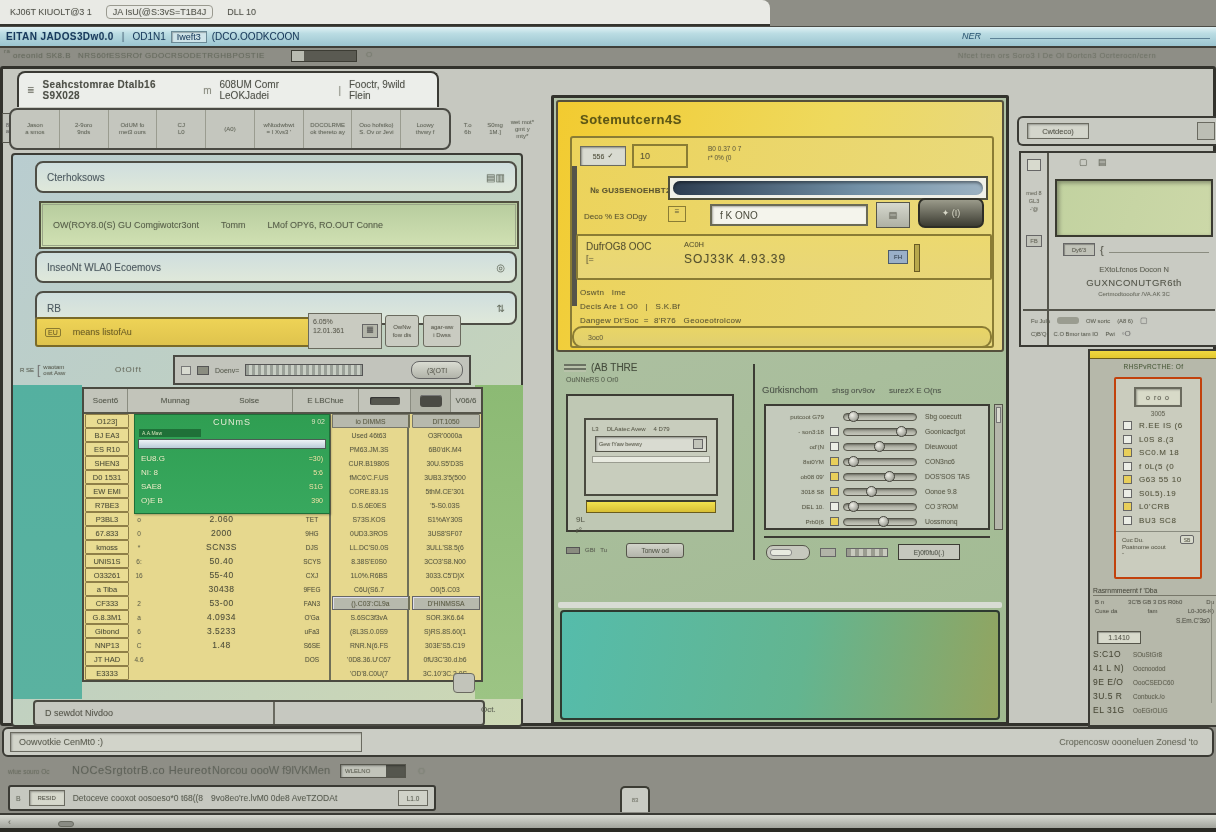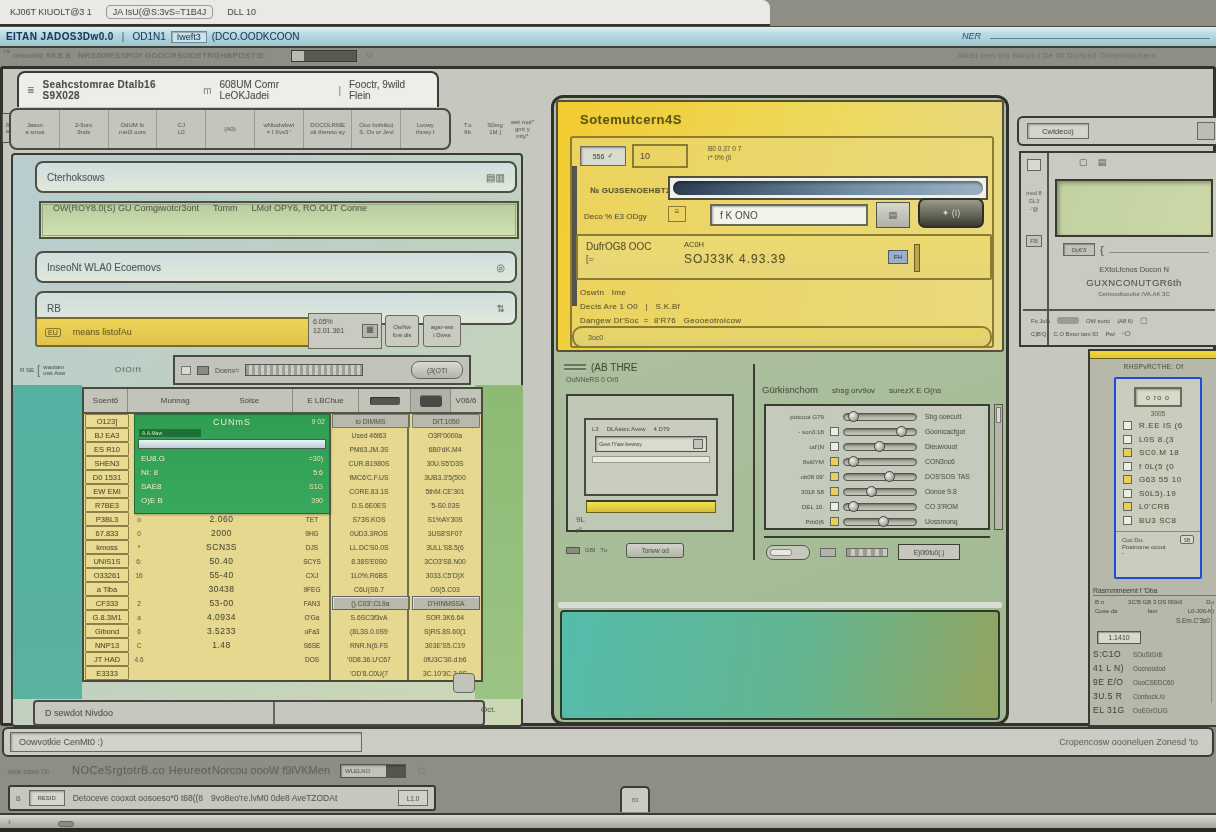--- a/index.html
+++ b/index.html
@@ -32,21 +32,21 @@
 #edgenote{position:absolute;left:-1px;top:44px;width:11px;height:30px;border:1px solid #55554c;background:#c0c2ba;font-size:6px;color:#666;display:flex;flex-direction:column;align-items:center;justify-content:center}
 #toolbar{position:absolute;left:6px;top:39px;width:442px;height:42px;background:#c4c6be;border:2px solid #4a4a44;border-radius:8px;display:flex;align-items:center}
 .titem{flex:1;height:100%;display:flex;flex-direction:column;align-items:center;justify-content:center;border-right:1px solid #9a9c90;font-size:6px;color:#62665a;text-align:center;line-height:7px;cursor:default}
 .titem:last-child{border-right:none}
 #toolbar-extra{position:absolute;left:452px;top:39px;width:80px;height:42px;display:flex;gap:2px}
 #toolbar-extra .titem{border:none;font-size:6px}
 
 #leftpanel{position:absolute;left:8px;top:84px;width:512px;height:574px;background:linear-gradient(135deg,#b9cdd0 0%,#bfd0c2 45%,#cdd8b4 100%);border:2px solid #3c3c36;border-radius:4px}
 .lfield{position:absolute;height:32px;border:2px solid #4e4e46;border-radius:8px;background:linear-gradient(#cfdede,#dfe8da);display:flex;align-items:center;justify-content:space-between;padding:12px 10px;font-size:10px;color:#4c5a62}
 .lfield .fic{font-size:10px;color:#666e60}
-#greenbar{position:absolute;left:26px;top:46px;width:480px;height:38px;border:2px solid #50503f;outline:1px solid #9aa588;outline-offset:-4px;background:linear-gradient(#b7cc9e,#d1e1b3);display:flex;align-items:flex-start;gap:14px;padding:0 12px;font-size:9px;color:#575f49}
+#greenbar{position:absolute;left:26px;top:46px;width:480px;height:48px;border:2px solid #50503f;outline:1px solid #9aa588;outline-offset:-4px;background:linear-gradient(#b7cc9e,#d1e1b3);display:flex;align-items:center;gap:22px;padding:0 12px;font-size:9px;color:#575f49}
 #yellowbar{position:absolute;left:22px;top:162px;width:288px;height:30px;background:linear-gradient(#eed356,#dfc34d);border:2px solid #7a6a28;border-radius:3px;display:flex;align-items:center;gap:12px;padding:0 8px;font-size:9px;color:#6c5d22}
 #yellowbar .ybic{border:1px solid #8a7a30;font-size:7px;padding:0 2px;border-radius:2px}
 #ratebox{position:absolute;left:295px;top:158px;width:74px;height:36px;border:1px solid #6a6a5e;background:#c9cbc1;font-size:7px;color:#5c5c50;padding:3px 4px;line-height:9px}
 #ratebox .ric{position:absolute;right:3px;top:10px;width:16px;height:14px;border:1px solid #666;background:#b5b7ab;font-size:8px;text-align:center;color:#555}
 .minibtn{position:absolute;top:160px;height:32px;border:1px solid #6a6a5e;background:#c9cbc1;font-size:6px;color:#5c5c50;display:flex;flex-direction:column;align-items:center;justify-content:center;line-height:8px;border-radius:3px}
 #minigrp{position:absolute;left:4px;top:202px;width:80px;height:26px;display:flex;align-items:center;font-size:6px;color:#5c6054;gap:3px;padding:0 3px}
 #minigrp .bk{font-size:12px;color:#777}
 #otoift{position:absolute;left:102px;top:210px;font-size:8px;color:#6a6e60;letter-spacing:1px}
 #graybox{position:absolute;left:160px;top:200px;width:298px;height:30px;background:#c2c4bc;border:2px solid #4a4a44;display:flex;align-items:center;gap:6px;padding:0 6px}
 #graybox .gi1{width:10px;height:9px;border:1px solid #777;background:#d8dad0}
@@ -79,21 +79,21 @@
 #greenovl .gright{position:absolute;right:4px;top:3px;font-size:7px;color:#d8e8c0}
 #greenovl .gsub{margin:2px 4px 0;width:62px;height:8px;background:#1f7038;color:#cfe8b8;font-size:5px;line-height:8px;padding-left:3px}
 #greenovl .ginput{margin:2px 3px;height:10px;background:linear-gradient(#eef4f6,#b9ccd8);border:1px solid #4c5c54}
 .grow{display:flex;justify-content:space-between;align-items:center;height:14px;padding:0 6px;font-size:8px}
 .grow .gl{color:#eaf2c8}.grow .gr{color:#f0eaa8;font-size:7px}
 #lstatus{position:absolute;left:20px;top:545px;width:452px;height:26px;background:#c6c8c0;border:2px solid #4a4a42;border-radius:4px;display:flex;align-items:center}
 #lstatus .lsbox{width:240px;height:100%;border-right:2px solid #6a6a60;display:flex;align-items:center;padding-left:10px;font-size:9px;color:#55554a}
 #scrollnub{position:absolute;left:440px;top:518px;width:22px;height:20px;background:#c2c4ba;border:1px solid #6a6a60;border-radius:4px}
 #octtxt{position:absolute;left:478px;top:636px;font-size:8px;color:#5c6054}
 
-#middlepanel{position:absolute;left:548px;top:26px;width:458px;height:630px;background:linear-gradient(160deg,#b2c2a8,#a0ba90);border:3px solid #32322c;border-radius:12px}
+#middlepanel{position:absolute;left:548px;top:26px;width:458px;height:630px;background:linear-gradient(160deg,#b2c2a8,#a0ba90);border:3px solid #32322c;border-radius:2px}
 #ydialog{position:absolute;left:2px;top:2px;width:448px;height:252px;background:linear-gradient(105deg,#f2cb30 0%,#eed95e 55%,#e6d887 100%);border:2px solid #55503c;border-radius:3px}
 #ydialog .dtitle{position:absolute;left:22px;top:10px;font-size:13px;font-weight:bold;color:#5d5714;letter-spacing:.5px}
 #dinner{position:absolute;left:12px;top:34px;width:424px;height:212px;border:2px solid #8a7c34;border-radius:3px;background:linear-gradient(100deg,#ecd35b,#e9da7d)}
 #dinner .chk{position:absolute;left:8px;top:8px;width:46px;height:20px;font-size:7px;display:flex;align-items:center;justify-content:center;gap:3px;color:#4f4f3a}
 #dinner .numbox{position:absolute;left:60px;top:6px;width:56px;height:24px;border:2px solid #8a7c34;font-size:9px;display:flex;align-items:center;padding-left:6px;color:#5a5636}
 #dinner .heads{position:absolute;left:136px;top:6px;font-size:6.5px;color:#6a6440;line-height:9px}
 #dinner .laccent{position:absolute;left:0;top:28px;width:5px;height:140px;background:#55544a}
 #dinner .sliderlab{position:absolute;left:18px;top:48px;font-size:8px;color:#5c5630;font-weight:bold;letter-spacing:.3px}
 #dslider{position:absolute;left:96px;top:38px;width:320px;height:24px;border:2px solid #50503c;background:#f0f0e8;padding:3px}
 #dslider .trackk{height:14px;border-radius:7px;background:linear-gradient(90deg,#2c3c50,#7290a6 60%,#9cb2c2);box-shadow:inset 0 2px 3px rgba(0,0,0,.4)}
@@ -170,21 +170,21 @@
 #device .dt1{position:absolute;left:30px;top:112px;width:166px;text-align:center;font-size:7.5px;color:#5c5e52}
 #device .dt2{position:absolute;left:30px;top:124px;width:166px;text-align:center;font-size:9.5px;color:#54564a;letter-spacing:.5px}
 #device .dt3{position:absolute;left:30px;top:138px;width:166px;text-align:center;font-size:6px;color:#6a6c60}
 #dfoot{position:absolute;left:2px;top:156px;width:192px;height:36px;border-top:2px solid #55554c;font-size:5.8px;color:#5c5e52;padding:3px 4px 0 8px}
 #dfoot .dfr{display:flex;align-items:center;gap:7px;height:13px}
 #dfoot .dfbox{width:22px;height:7px;background:#9a9c90;border-radius:3px}
 #dfoot .dfo{font-size:8px;color:#777}
 #rlower{position:absolute;left:1085px;top:280px;width:131px;height:378px;background:#b6b8aa;border:2px solid #3a3a34}
 #rlower .ystrip{height:8px;background:linear-gradient(#f0d840,#e4c82e);border-bottom:1px solid #6a5c1c}
 #rlower .rltitle{text-align:center;font-size:6.5px;color:#4a5c3a;margin-top:4px;letter-spacing:.4px}
-#listbox{position:absolute;left:24px;top:26px;width:88px;height:202px;background:#caccbe;border:2px solid #1d4ed8;border-radius:2px}
+#listbox{position:absolute;left:24px;top:26px;width:88px;height:202px;background:#caccbe;border:2px solid #c2410c;border-radius:2px}
 #listbox .mdisp{margin:8px auto 0;width:48px;height:20px;border:2px solid #6a6a5e;background:#d8dac8;box-shadow:inset 1px 1px 2px rgba(0,0,0,.3);font-size:7px;display:flex;align-items:center;justify-content:center;letter-spacing:1px;color:#55554a}
 #listbox .msub{text-align:center;font-size:6.5px;color:#6a6a5a;margin:3px 0 2px}
 .lrow{display:flex;align-items:center;height:13.5px;padding:0 7px}
 .lrow .ibox{width:9px;height:9px;border:1px solid #666;background:#eceee6;margin-right:7px}
 .lrow .ibox.y{background:#e8cf5a}
 .lrow .lv{font-size:8px;color:#55553e;letter-spacing:.6px}
 #listbox .lfoot{border-top:1px solid #8a8c80;margin-top:4px;padding:3px 6px 0;font-size:6px;color:#5c5c4c}
 #listbox .lfoot .fr1{display:flex;justify-content:space-between;align-items:center}
 #listbox .lfoot .fchip{width:14px;height:9px;border:1px solid #666;border-radius:2px;background:#d8dacc;font-size:5px;text-align:center;line-height:8px}
 #mtable{position:absolute;left:3px;top:236px;width:123px;height:136px;font-size:6px;color:#55554a}

